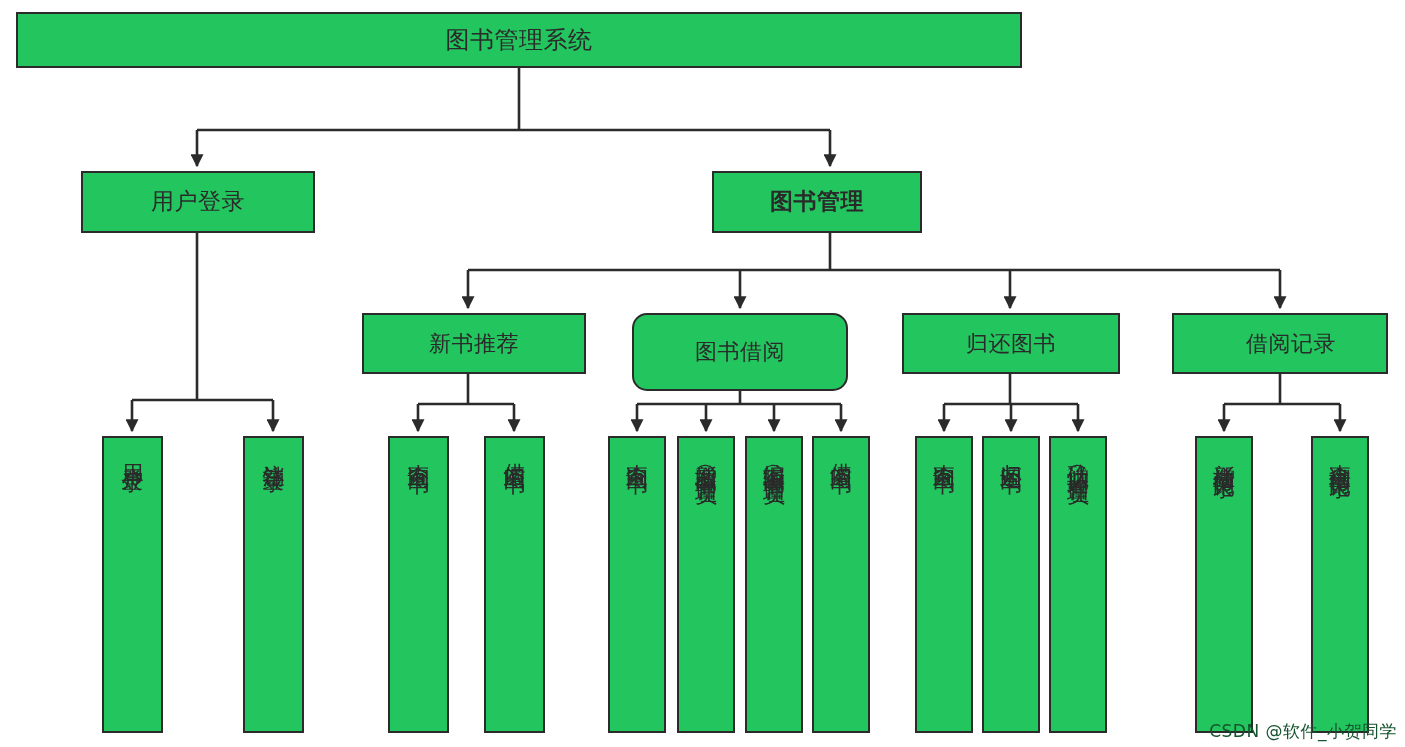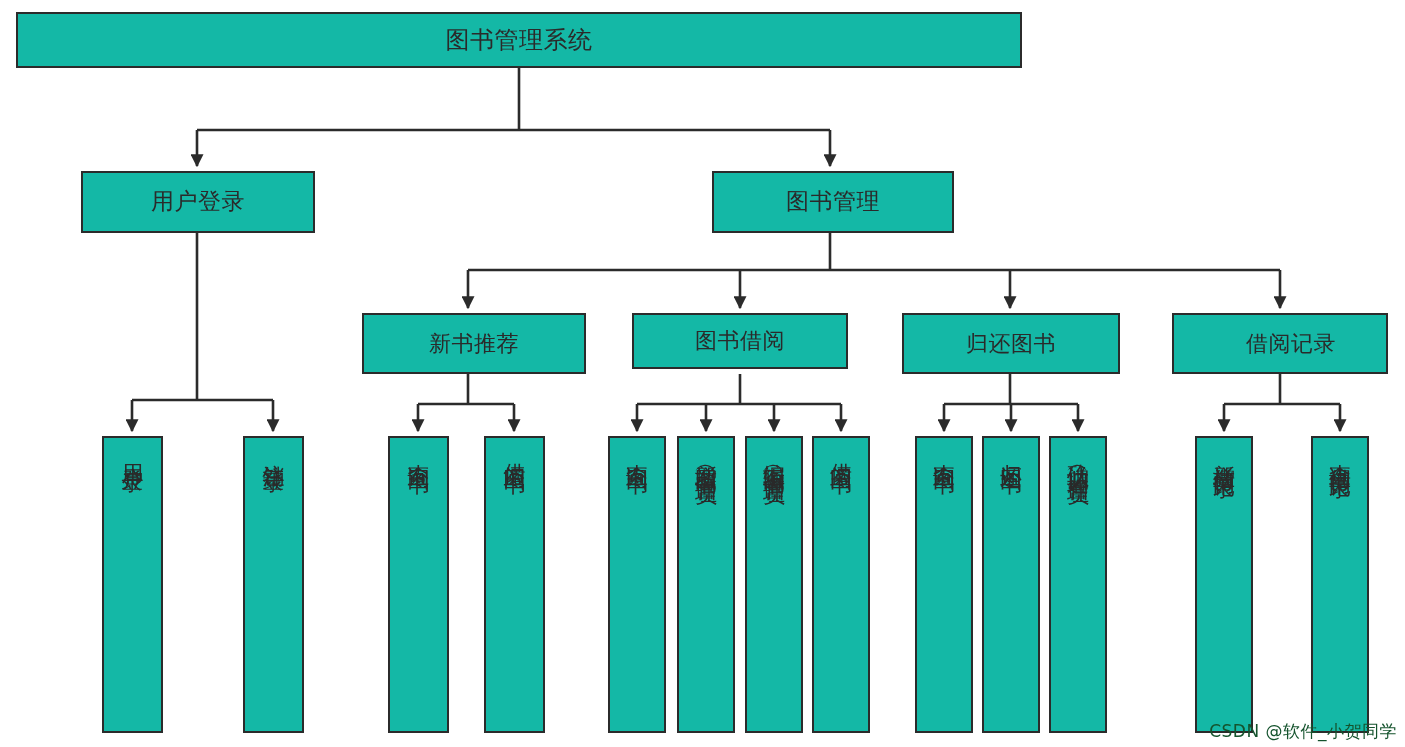--- a/index.html
+++ b/index.html
@@ -22,21 +22,21 @@
     position: absolute;
     left: 0;
     top: 0;
     width: 1405px;
     height: 747px;
     pointer-events: none;
   }
   .node {
     position: absolute;
     box-sizing: border-box;
-    background: #14b8a6;
+    background: #22c55e;
     border: 2px solid #2b2b2b;
     display: flex;
     align-items: center;
     justify-content: center;
     text-align: center;
   }
   .node-label {
     color: #2a2a2a;
     font-size: 23px;
     line-height: 1.18;
@@ -127,28 +127,28 @@
     </g>
   </svg>
 
   <div class="node level-root" style="left:16px; top:12px; width:1006px; height:56px;">
     <span class="node-label">图书管理系统</span>
   </div>
 
   <div class="node level-2" style="left:81px; top:171px; width:234px; height:62px;">
     <span class="node-label">用户登录</span>
   </div>
-  <div class="node level-2" style="left:712px; top:171px; width:242px; height:62px;">
+  <div class="node level-2" style="left:712px; top:171px; width:210px; height:62px;font-weight:bold;">
     <span class="node-label">图书管理</span>
   </div>
 
   <div class="node level-3" style="left:362px; top:313px; width:224px; height:61px;text-align:right;">
     <span class="node-label">新书推荐</span>
   </div>
-  <div class="node level-3" style="left:632px; top:313px; width:216px; height:56px;">
+  <div class="node level-3" style="left:632px; top:313px; width:216px; height:78px;border-radius:15px;">
     <span class="node-label">图书借阅</span>
   </div>
   <div class="node level-3" style="left:902px; top:313px; width:218px; height:61px;">
     <span class="node-label">归还图书</span>
   </div>
   <div class="node level-3" style="left:1172px; top:313px; width:216px; height:61px;padding-left:22px;">
     <span class="node-label">借阅记录</span>
   </div>
 
   <div class="node leaf" style="left:102px; top:436px; width:61px; height:297px;">

